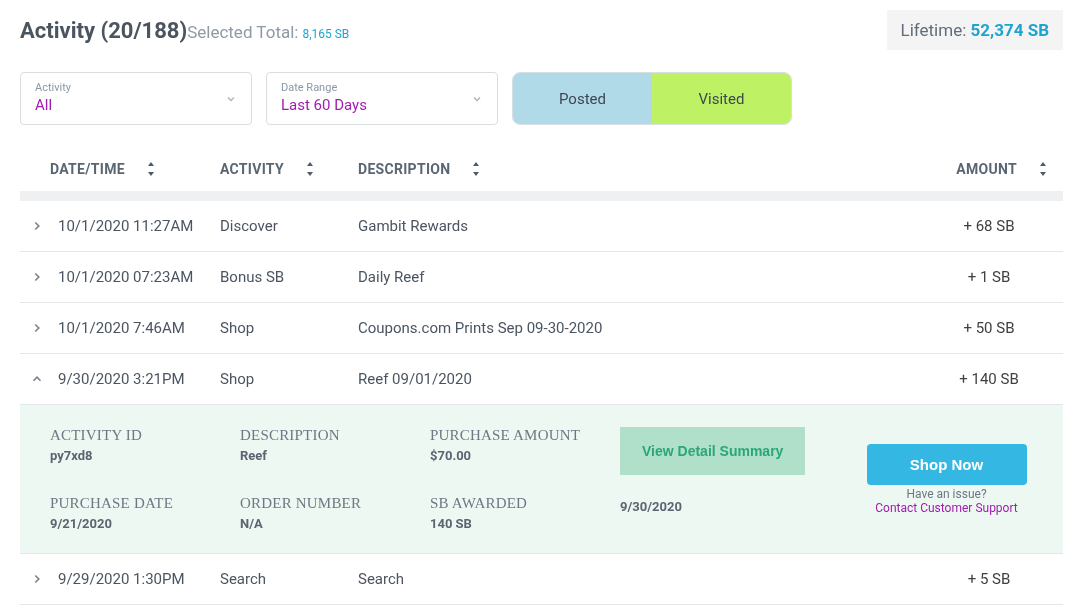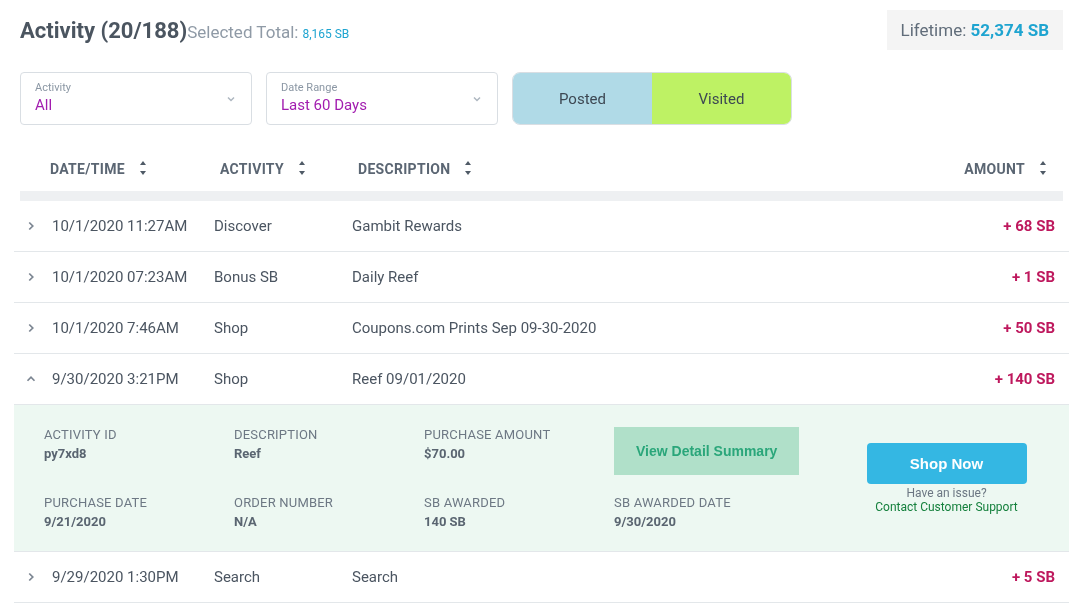--- a/index.html
+++ b/index.html
@@ -47,60 +47,60 @@
   .tab {
     flex: 1; display: flex; align-items: center; justify-content: center;
     font-size: 15px; color: #3d4853; background: #bef264; cursor: pointer;
   }
   .tab.active { background: #b0dae7; }
 
   .table-head {
     display: flex; align-items: center; padding: 14px 34px 14px 50px;
     font-weight: 700; color: #5b6673; font-size: 14px; letter-spacing: .3px;
   }
-  .table-head .col { display: flex; align-items: flex-start; gap: 12px; }
+  .table-head .col { display: flex; align-items: center; gap: 20px; }
   .sort-ic { width: 12px; height: 14px; color: #4f5a66; }
   .col-datetime { width: 170px; }
   .col-activity { width: 138px; }
   .col-description { flex: 1; }
   .col-amount { width: 110px; justify-content: flex-end; }
 
   .bar { height: 10px; background: #eef0f2; margin: 0 20px; }
 
-  .rows { padding: 0 14px; }
+  .rows { padding: 0 20px; }
   .row {
     display: flex; align-items: center; padding: 16px 14px 16px 10px;
     border-bottom: 1px solid #e3e7ea; font-size: 15px; color: #4b5561;
   }
   .row .chev-cell { width: 20px; display: flex; align-items: center; color: #7c8692; }
   .row .chev-cell svg { width: 14px; height: 14px; }
   .row .cell-dt { width: 170px; padding-left: 8px; }
   .row .cell-act { width: 138px; }
   .row .cell-desc { flex: 1; }
-  .row .cell-amt { width: 120px; text-align: right; font-weight: 700; color: #be185d; }
+  .row .cell-amt { width: 120px; text-align: center; font-weight: 400; color: #404040; }
 
   .detail {
     background: #edf8f2; padding: 22px 30px 22px 30px; border-bottom: 1px solid #e3e7ea;
     display: grid; grid-template-columns: 190px 190px 190px 240px 1fr; row-gap: 20px;
     font-size: 13px; color: #5a6571;
   }
-  .detail .lbl { font-size: 13px; color: #6d7884; letter-spacing: .2px; }
+  .detail .lbl { font-size: 15px; color: #6d7884; letter-spacing: .2px; font-family: Liberation Serif, serif; }
   .detail .val { font-weight: 700; margin-top: 4px; }
   .detail-right { grid-column: 5; grid-row: 1 / span 2; display: flex; flex-direction: column; align-items: center; justify-content: center; gap: 2px;}
   .btn-summary {
     background: #b0e0c9; color: #2aa67a; font-weight: 700; font-size: 14px;
     padding: 16px 22px; border: none; cursor: pointer;
     align-self: start; justify-self: start;
   }
   .btn-shop {
     background: #34b7e3; color: #fff; font-weight: 700; font-size: 15px;
     padding: 12px 38px; border: none; border-radius: 4px; cursor: pointer; width: 160px;
   }
   .issue { font-size: 12px; color: #6c7783; text-align: center; }
-  .issue a { color: #15803d; text-decoration: none; display: block; }
+  .issue a { color: #a21caf; text-decoration: none; display: block; }
 </style>
 </head>
 <body>
 
 <div class="topbar">
   <div class="topbar-left">
     <span class="title">Activity (20/188)</span>
     <span>
       <span class="selected-total-label">Selected Total:</span>
       <span class="selected-total-value">8,165 SB</span>
@@ -241,21 +241,20 @@
     </div>
     <div>
       <div class="lbl">ORDER NUMBER</div>
       <div class="val">N/A</div>
     </div>
     <div>
       <div class="lbl">SB AWARDED</div>
       <div class="val">140 SB</div>
     </div>
     <div>
-      <div class="lbl">SB AWARDED DATE</div>
       <div class="val">9/30/2020</div>
     </div>
   </div>
 
   <div class="row">
     <span class="chev-cell">
       <svg viewBox="0 0 24 24" fill="none" stroke="currentColor" stroke-width="3">
           <polyline points="9 6 15 12 9 18"></polyline>
         </svg>
     </span>

